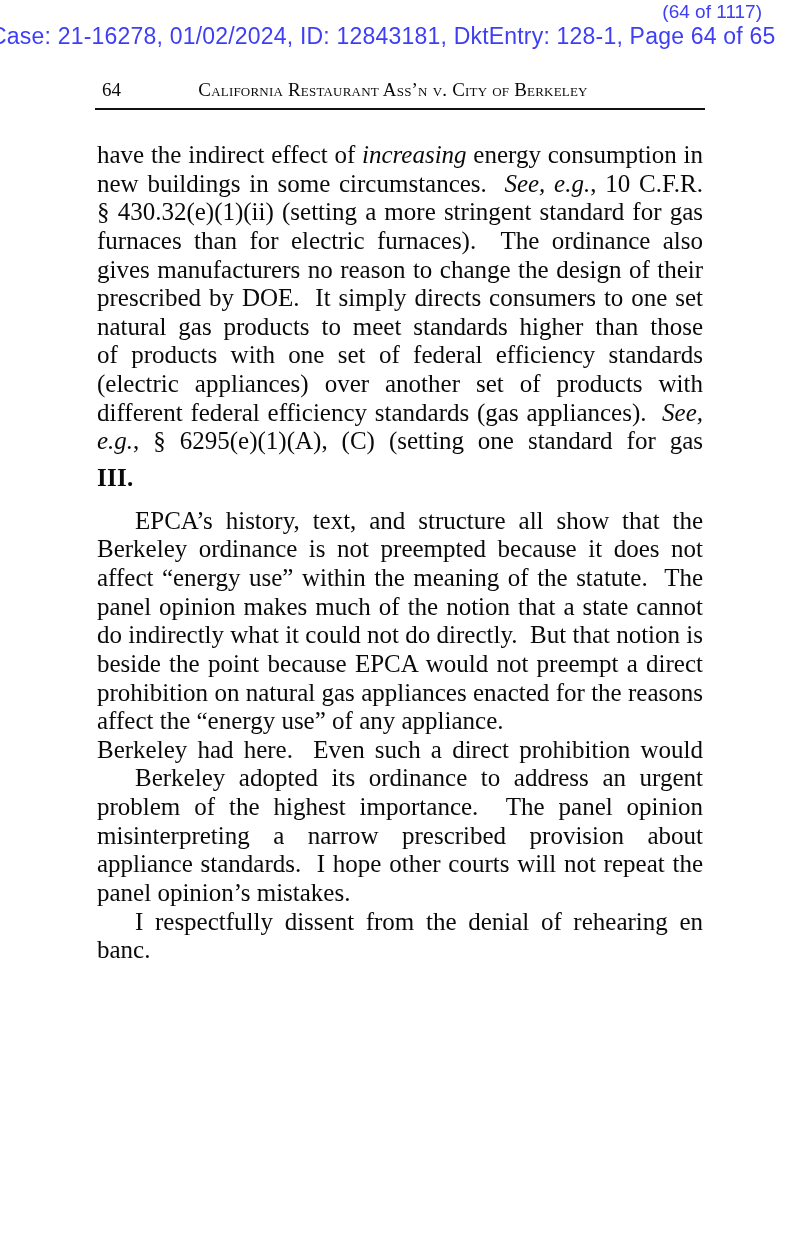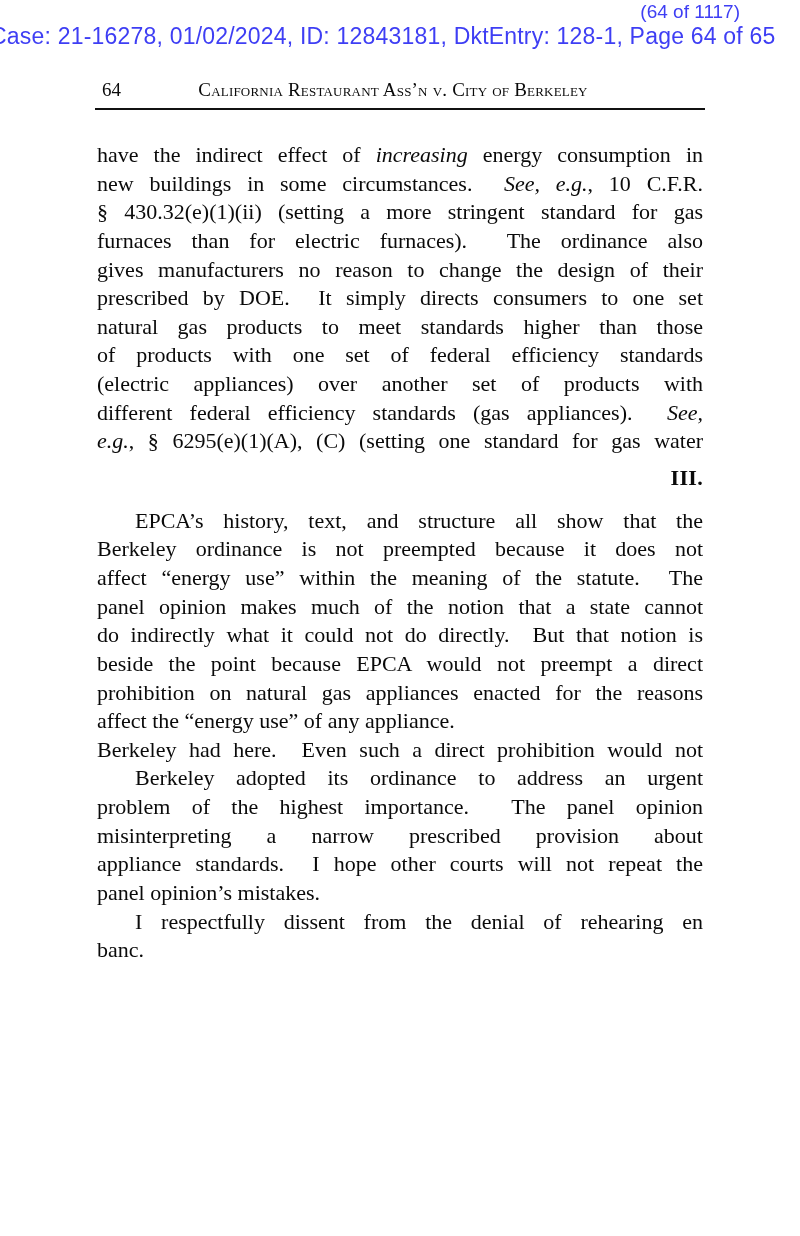--- a/index.html
+++ b/index.html
@@ -16,21 +16,21 @@
   
   .stamp {
     position: absolute;
     top: 0; left: 0; right: 0;
     font-family: "Liberation Sans", sans-serif;
     color: #3e3ef4;
   }
   .stamp-count {
     position: absolute;
     top: 1px;
-    right: 60px;
+    right: 38px;
     font-size: 19px;
     line-height: 21px;
     white-space: nowrap;
   }
   .stamp-case {
     position: absolute;
     top: 23px;
     left: -10px;
     font-size: 23px;
     line-height: 26px;
@@ -61,38 +61,38 @@
     letter-spacing: 0.2px;
     padding-right: 40px;
   }
 
   
   .doc-body {
     position: absolute;
     top: 141px;
     left: 97px;
     width: 606px;
-    font-size: 22px;
+    font-size: 25px;
   }
   .line {
     height: 28.65px;
     line-height: 28.65px;
     text-align: justify;
     text-align-last: justify;
     overflow: hidden;
   }
   .line.last {
     text-align-last: left;
   }
   .line.first {
     text-indent: 38px;
   }
   .para + .para { margin-top: 0; }
   .heading {
-    text-align: right;
+    text-align: left;
     font-weight: bold;
     line-height: 28.65px;
     height: 28.65px;
     margin-top: 8px;
     margin-bottom: 14px;
     letter-spacing: 0.3px;
   }
   i { font-style: italic; }
 </style>
 </head>

